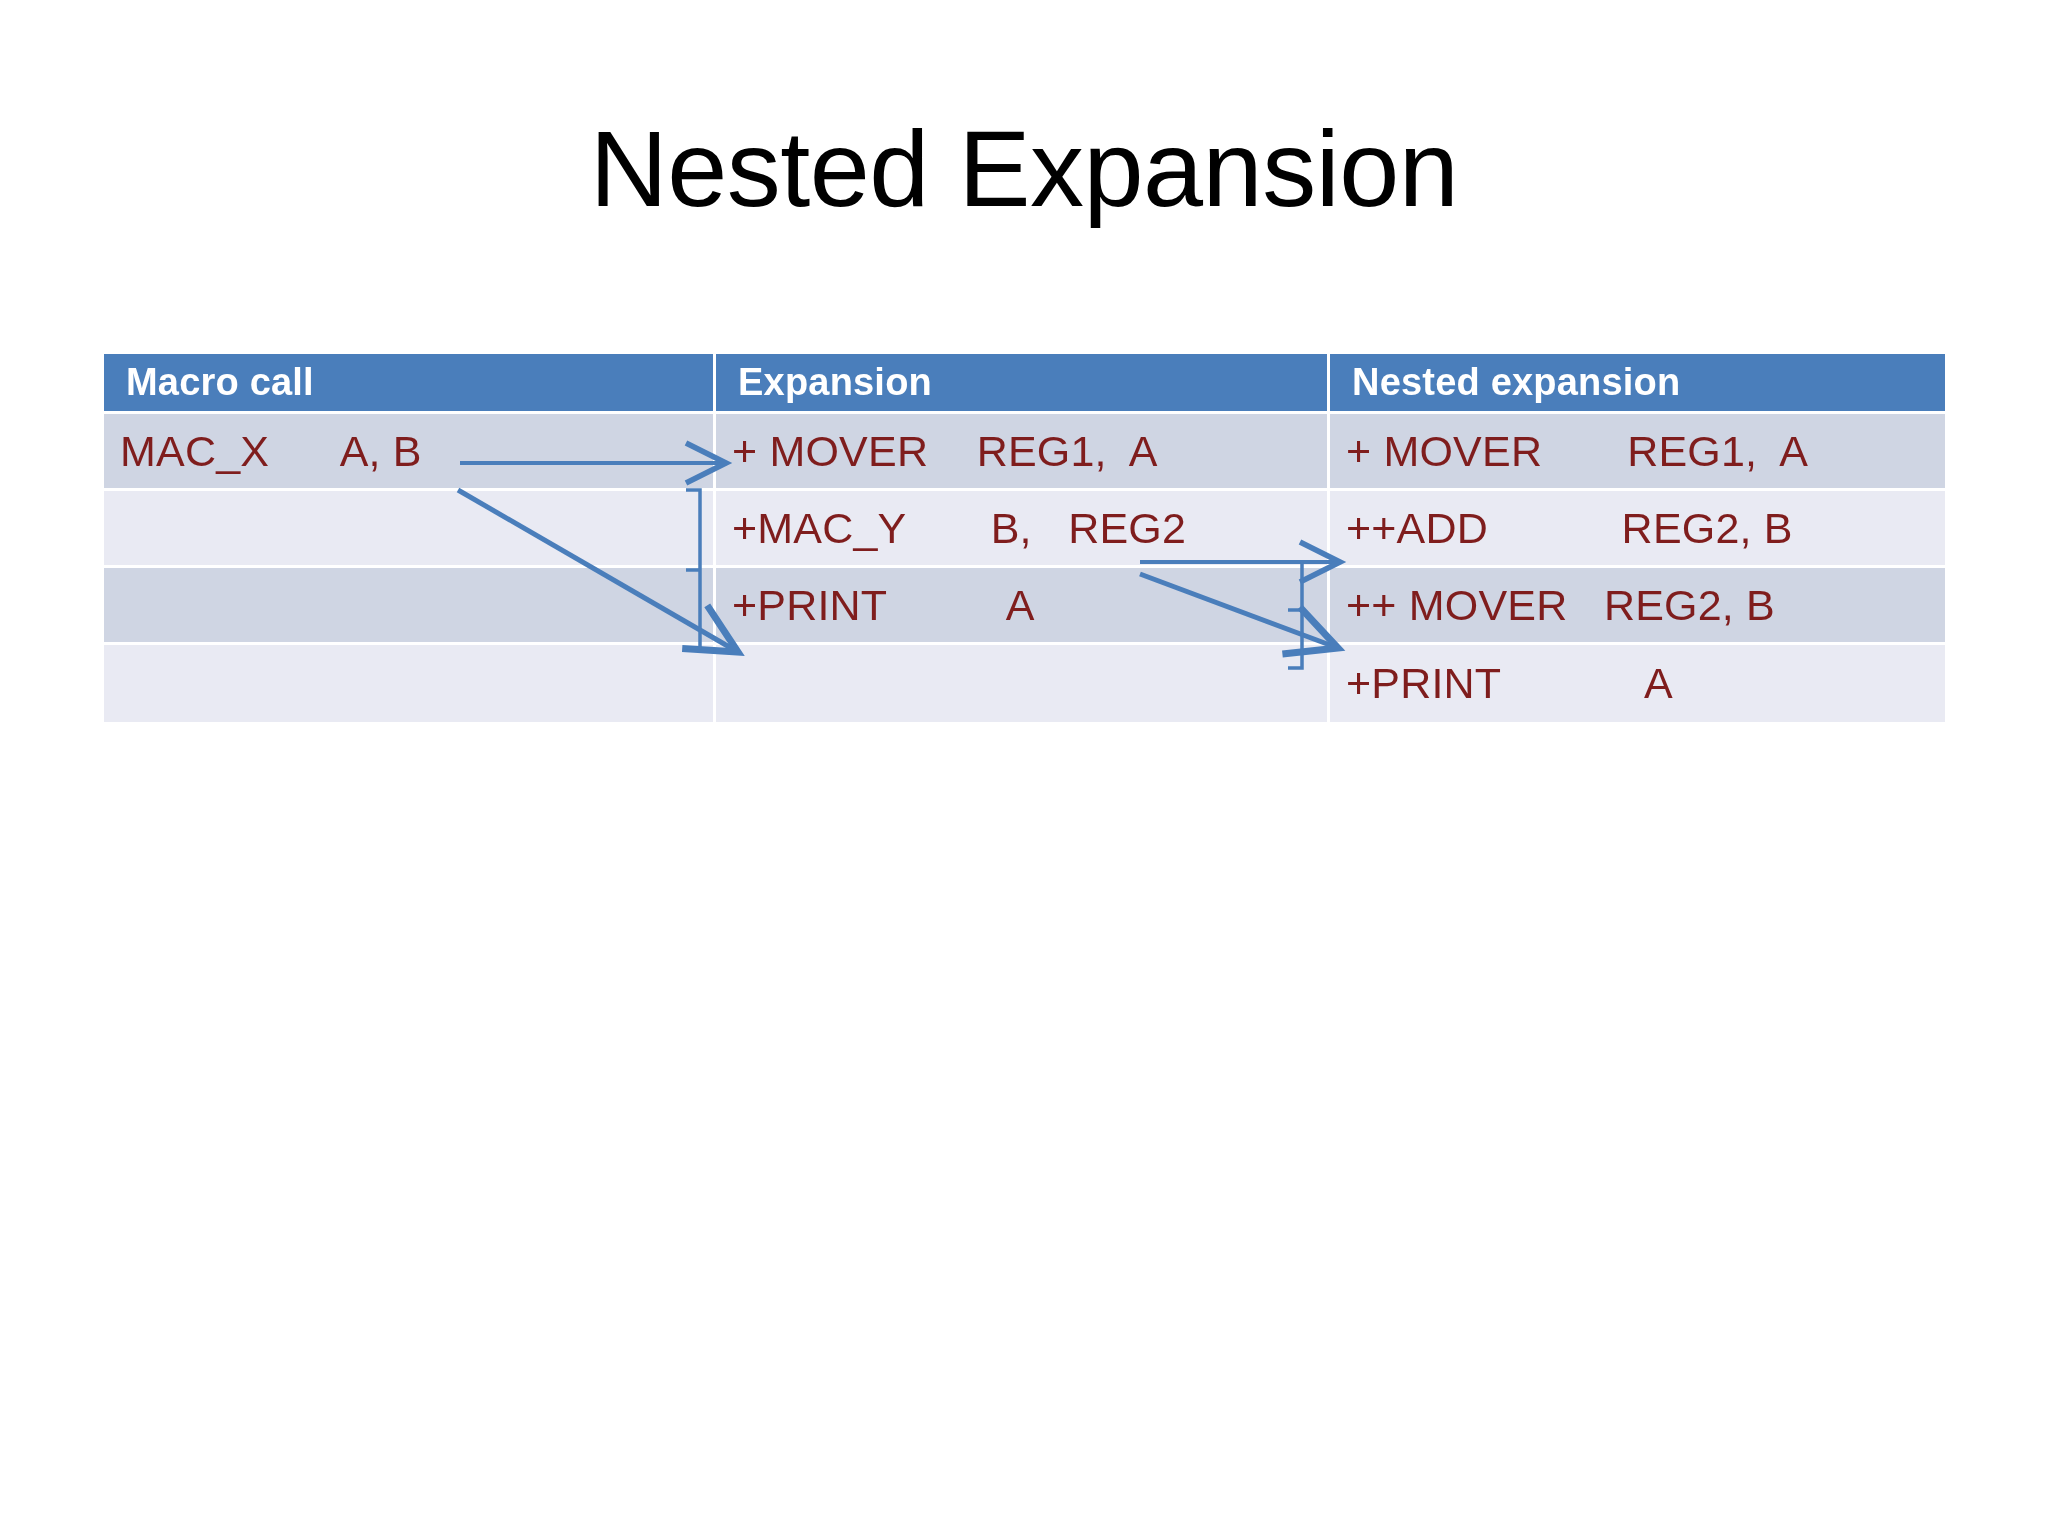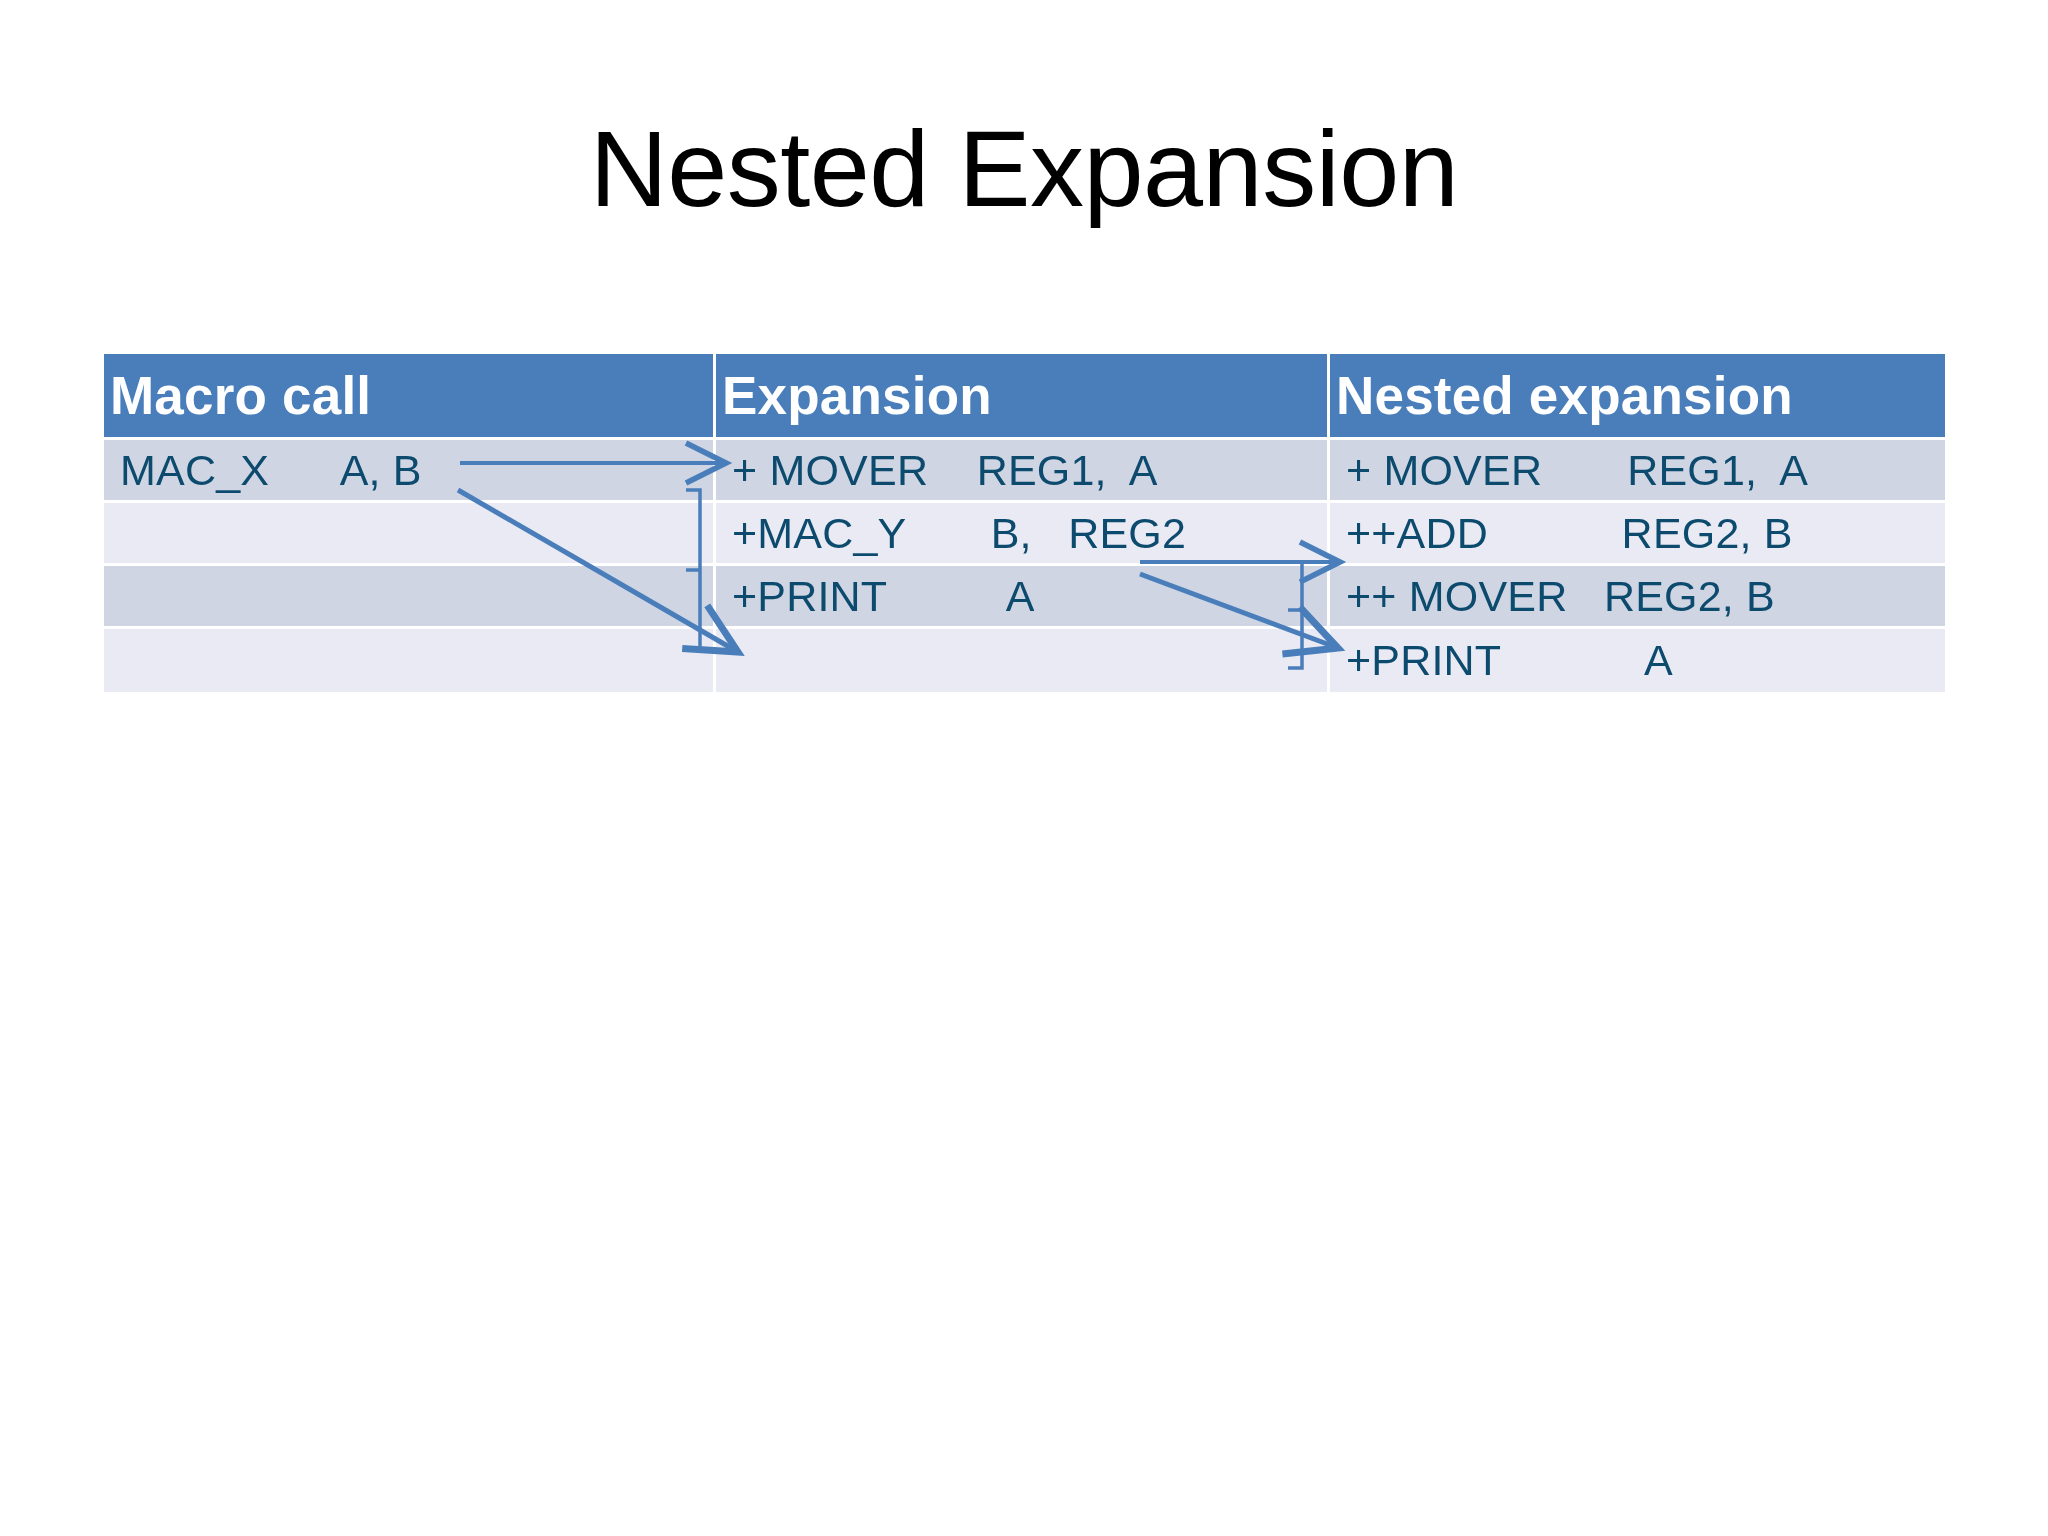--- a/index.html
+++ b/index.html
@@ -54,36 +54,36 @@
     border: none;
     border-right: 3px solid #ffffff;
     border-bottom: 3px solid #ffffff;
     box-sizing: border-box;
   }
   #expansion-table th:last-child,
   #expansion-table td:last-child { border-right: none; }
   #expansion-table tr:last-child td { border-bottom: none; }
 
   #expansion-table thead th {
-    height: 86px;
+    height: 60px;
     background: #4A7EBB;
     color: #ffffff;
-    font-size: 53px;
+    font-size: 38px;
     font-weight: bold;
     text-align: left;
-    padding-left: 6px;
+    padding-left: 22px;
     letter-spacing: 0.2px;
     white-space: nowrap;
   }
 
   #expansion-table tbody td {
-    height: 63px;
+    height: 77px;
     font-size: 43px;
     font-weight: 400;
-    color: #0c4a6e;
+    color: #7f1d1d;
     padding-left: 16px;
     white-space: pre;
     letter-spacing: 0.2px;
     margin-left: 48px;
   }
   #expansion-table tbody tr.row-odd td  { background: #CFD5E3; }
   #expansion-table tbody tr.row-even td { background: #E9EAF3; }
 
   
   #arrow-overlay {

